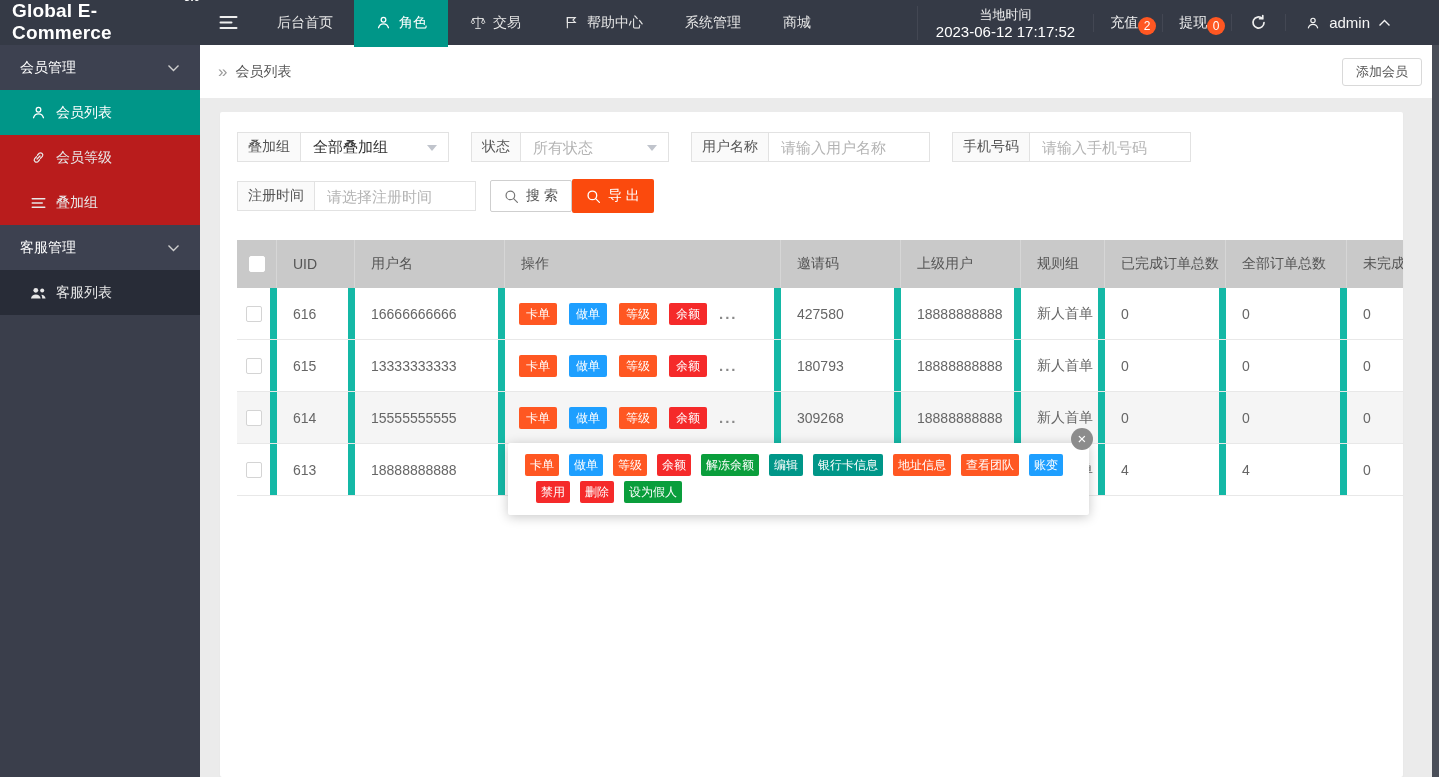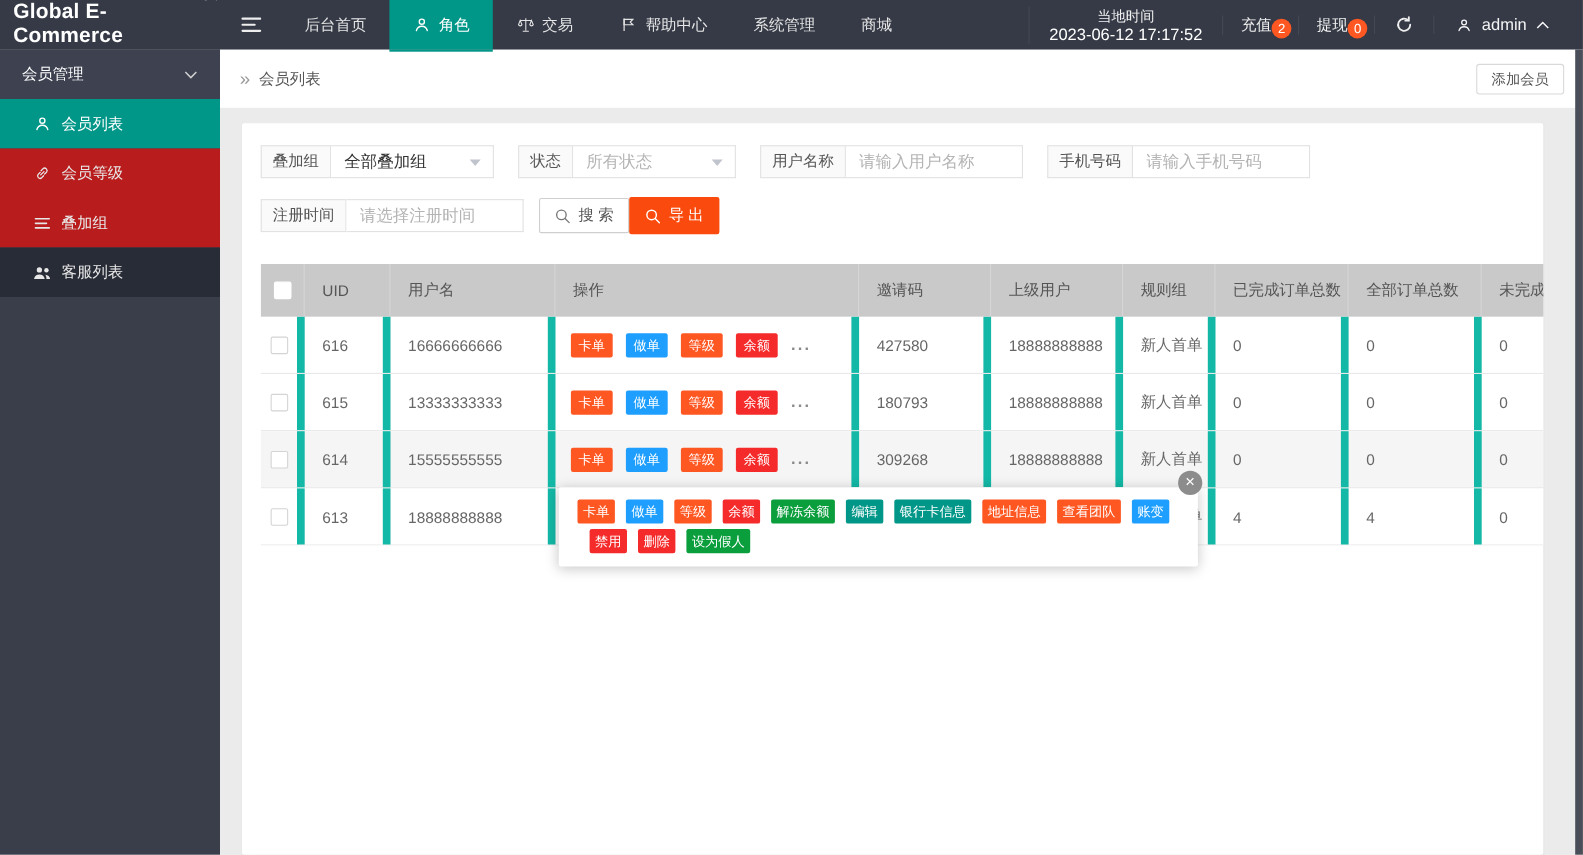--- a/index.html
+++ b/index.html
@@ -21,21 +21,21 @@
   .nav-item.active::after { content:""; position:absolute; left:0; right:0; bottom:-2px; height:2px; background:#009688; }
   .top-right { margin-left:auto; display:flex; align-items:center; }
   .tr-seg { display:flex; align-items:center; padding:0 18px; border-left:1px solid rgba(255,255,255,.07); position:relative; }
   .time-block { flex-direction:column; justify-content:center; line-height:17px; text-align:center; }
   .time-label { font-size:13px; color:#f2f2f2; }
   .time-value { font-size:15px; color:#fff; }
   .badge-item { font-size:14px; color:#f0f0f0; cursor:pointer; padding:0 24px 0 16px; }
   .badge { position:absolute; top:3px; right:6px; min-width:18px; height:18px; border-radius:9px;
     background:#ff5722; color:#fff; font-size:12px; line-height:18px; text-align:center; padding:0 4px; }
   .refresh-seg { cursor:pointer; color:#eee; }
-  .admin-seg { gap:8px; font-size:15px; cursor:pointer; color:#f5f5f5; padding-right:30px; }
+  .admin-seg { gap:8px; font-size:15px; cursor:pointer; color:#f5f5f5; padding-right:48px; }
 
   
   .sidebar { position:absolute; left:0; top:45px; width:200px; height:732px; background:#3a3e4b; z-index:20; }
   .side-group-header { height:45px; display:flex; align-items:center; padding:0 20px; background:#3d4150;
     color:#fff; font-size:14px; cursor:pointer; }
   .side-group-header .chev { margin-left:auto; color:#cfcfcf; }
   .side-item { height:45px; display:flex; align-items:center; gap:9px; padding:0 20px 0 30px;
     color:#e8e8e8; font-size:14px; cursor:pointer; background:#b91c1c; }
   .side-item.active { background:#009688; color:#fff; }
   .side-item.dark { background:#282c37; }
@@ -230,20 +230,28 @@
     <span>会员等级</span>
   </div>
   <div class="side-item">
     <span class="side-icon">
       <svg width="15" height="12" viewBox="0 0 18 14" fill="none" stroke="currentColor" stroke-width="1.8" stroke-linecap="round">
         <path d="M1.5 2h15M1.5 7h12M1.5 12h15"></path>
       </svg>
     </span>
     <span>叠加组</span>
   </div>
+  <div class="side-group-header">
+    <span>客服管理</span>
+    <span class="chev">
+      <svg width="13" height="8" viewBox="0 0 12 8" fill="none" stroke="currentColor" stroke-width="1.4">
+          <path d="M1 1.5l5 5 5-5"></path>
+        </svg>
+    </span>
+  </div>
   <div class="side-item dark">
     <span class="side-icon">
       <svg width="17" height="14" viewBox="0 0 22 16" fill="currentColor">
         <circle cx="7.5" cy="4.6" r="3.1"></circle>
           <path d="M1.2 15.2c.6-3.7 3.1-5.3 6.3-5.3s5.7 1.6 6.3 5.3z"></path>
         <circle cx="15.8" cy="4.9" r="2.6"></circle>
           <path d="M14.6 10.4c3 .3 5.1 1.8 5.6 4.8h-4.4a7.6 7.6 0 0 0-1.2-4.8z"></path>
       </svg>
     </span>
     <span>客服列表</span>

